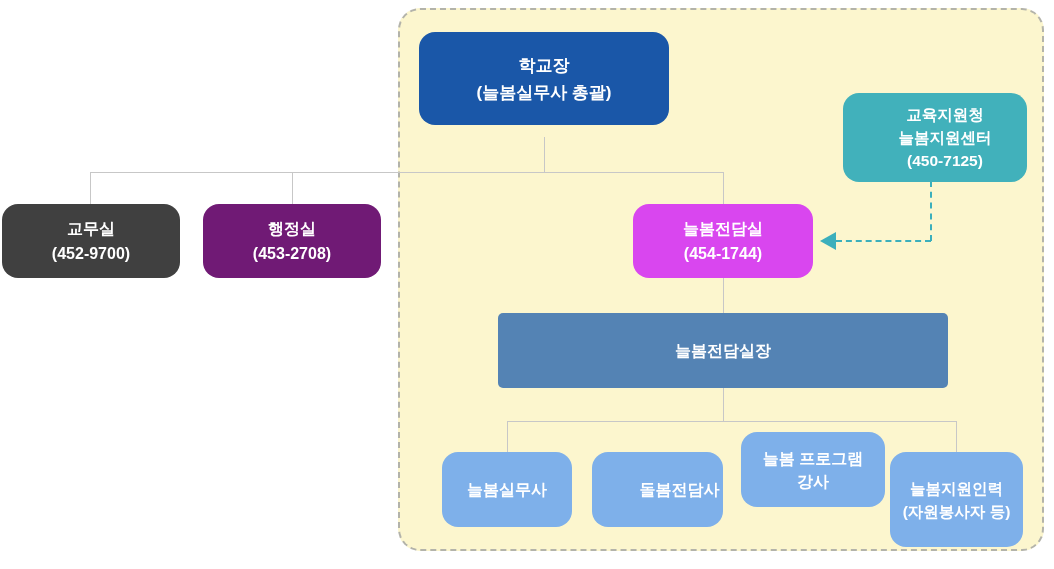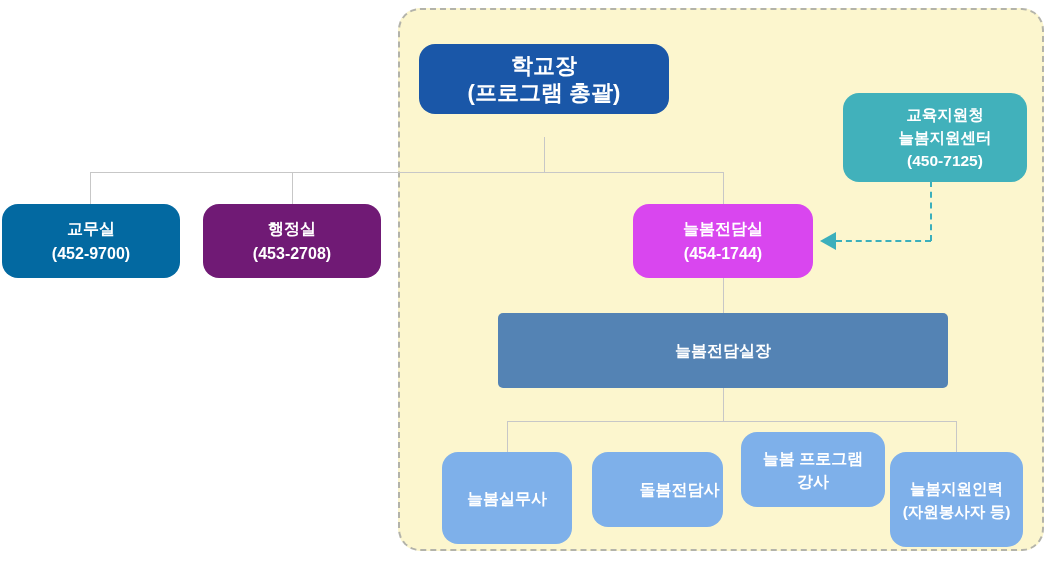--- a/index.html
+++ b/index.html
@@ -29,27 +29,27 @@
     flex-direction: column;
     align-items: center;
     justify-content: center;
     color: #ffffff;
     font-weight: 700;
     text-align: center;
     z-index: 2;
     line-height: 25px;
     font-size: 16px;
   }
-  .box-principal      { left: 419px; top: 44px;  width: 250px; height: 70px;  font-size: 22px; line-height: 27px; }
+  .box-principal      { left: 419px; top: 32px;  width: 250px; height: 93px;  font-size: 17px; line-height: 27px; }
   .box-support-center { left: 843px; top: 93px;  width: 184px; height: 89px;  line-height: 23px; font-size: 15.5px; }
   .box-academic       { left: 2px;   top: 204px; width: 178px; height: 74px; }
   .box-admin          { left: 203px; top: 204px; width: 178px; height: 74px; }
   .box-neulbom        { left: 633px; top: 204px; width: 180px; height: 74px; }
   .box-head           { left: 498px; top: 313px; width: 450px; height: 75px;  border-radius: 5px; }
-  .box-staff-1        { left: 442px; top: 452px; width: 130px; height: 92px; }
+  .box-staff-1        { left: 442px; top: 452px; width: 130px; height: 75px; }
   .box-staff-2        { left: 592px; top: 452px; width: 131px; height: 75px; }
   .box-staff-3        { left: 741px; top: 432px; width: 144px; height: 75px; line-height: 23px; }
   .box-staff-4        { left: 890px; top: 452px; width: 133px; height: 95px; line-height: 23px; font-size: 15.5px; }
 
   .line { position: absolute; background: #C7C7C7; z-index: 1; }
   .line.v { width: 1px; }
   .line.h { height: 1px; }
 
   .dash-v, .dash-h { position: absolute; z-index: 1; }
   .dash-v { width: 0; border-left: 2px dashed #3BAFBC; }
@@ -80,30 +80,30 @@
   <div class="line h" style="left:507px; top:421px; width:449px;"></div>
   <div class="line v" style="left:507px; top:421px; height:31px;"></div>
   <div class="line v" style="left:956px; top:421px; height:31px;"></div>
 
   <div class="dash-v" style="left:930px; top:181px; height:60px;"></div>
   <div class="dash-h" style="left:836px; top:240px; width:95px;"></div>
   <div class="arrow-left" style="left:820px; top:232px;"></div>
 
   <div class="box box-principal" style="background:#1A57A8;">
     <span>학교장</span>
-    <span>(프로그램 총괄)</span>
+    <span>(늘봄실무사 총괄)</span>
   </div>
 
   <div class="box box-support-center" style="background:#41B1BB;padding-left:20px;">
     <span>교육지원청</span>
     <span>늘봄지원센터</span>
     <span>(450-7125)</span>
   </div>
 
-  <div class="box box-academic" style="background:#0369a1;">
+  <div class="box box-academic" style="background:#404040;">
     <span>교무실</span>
     <span>(452-9700)</span>
   </div>
 
   <div class="box box-admin" style="background:#701a75;">
     <span>행정실</span>
     <span>(453-2708)</span>
   </div>
 
   <div class="box box-neulbom" style="background:#d946ef;">

